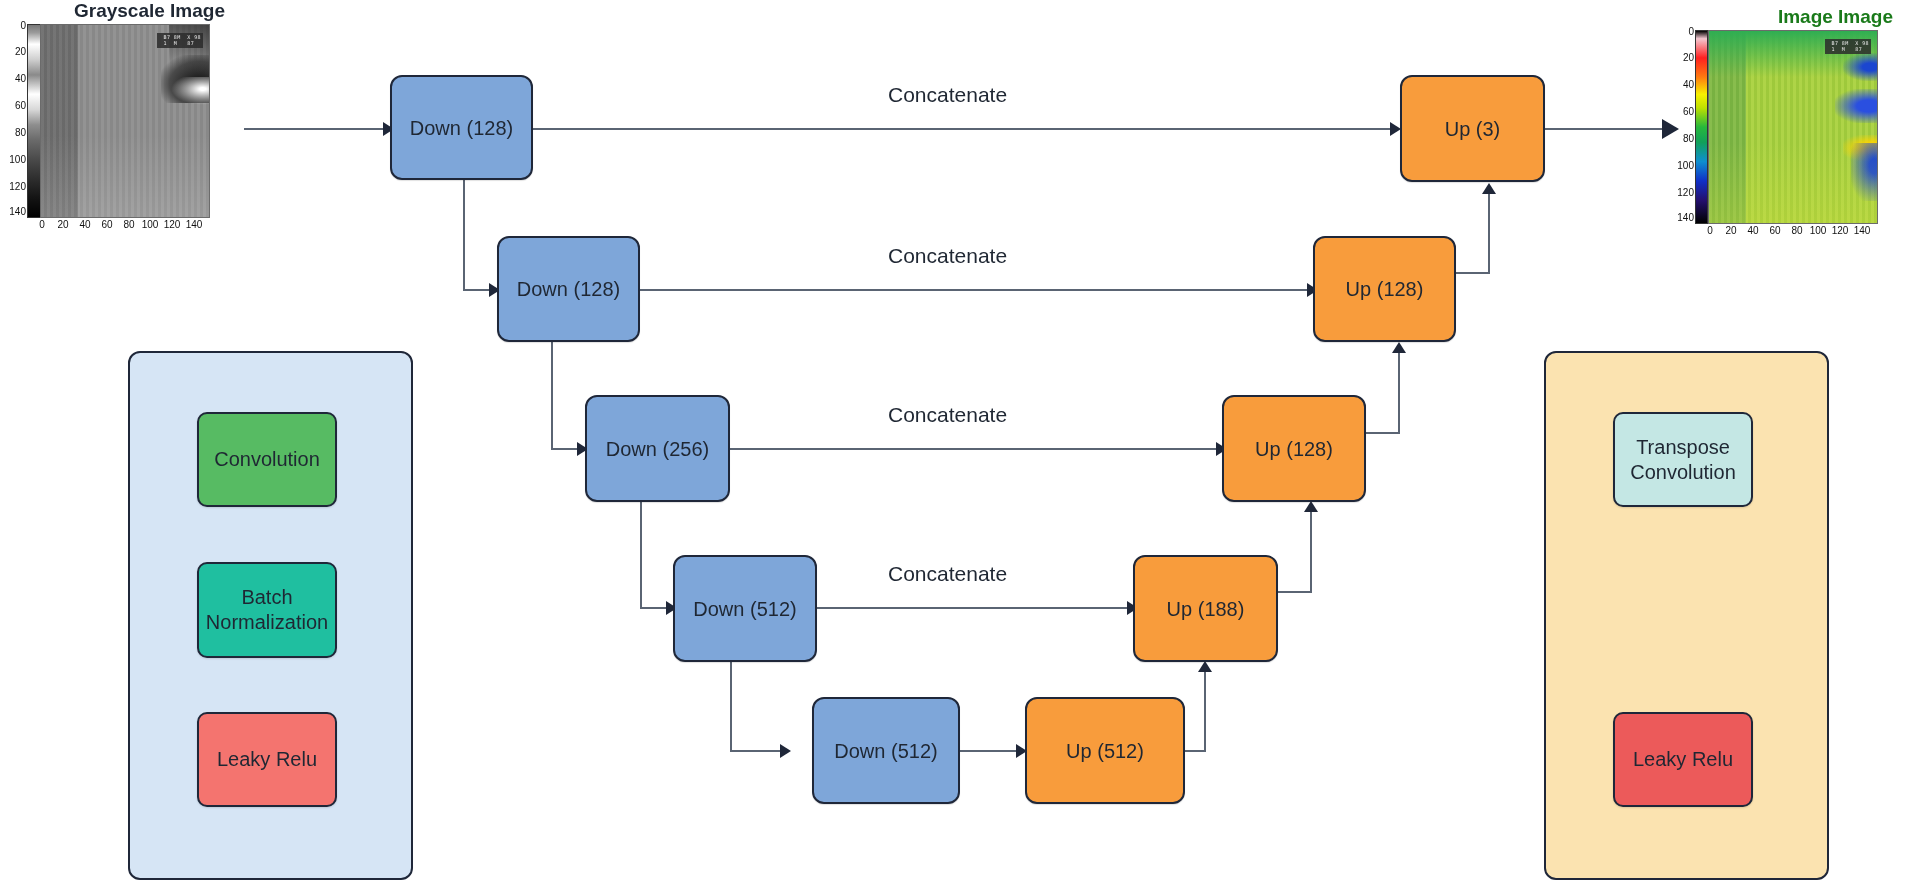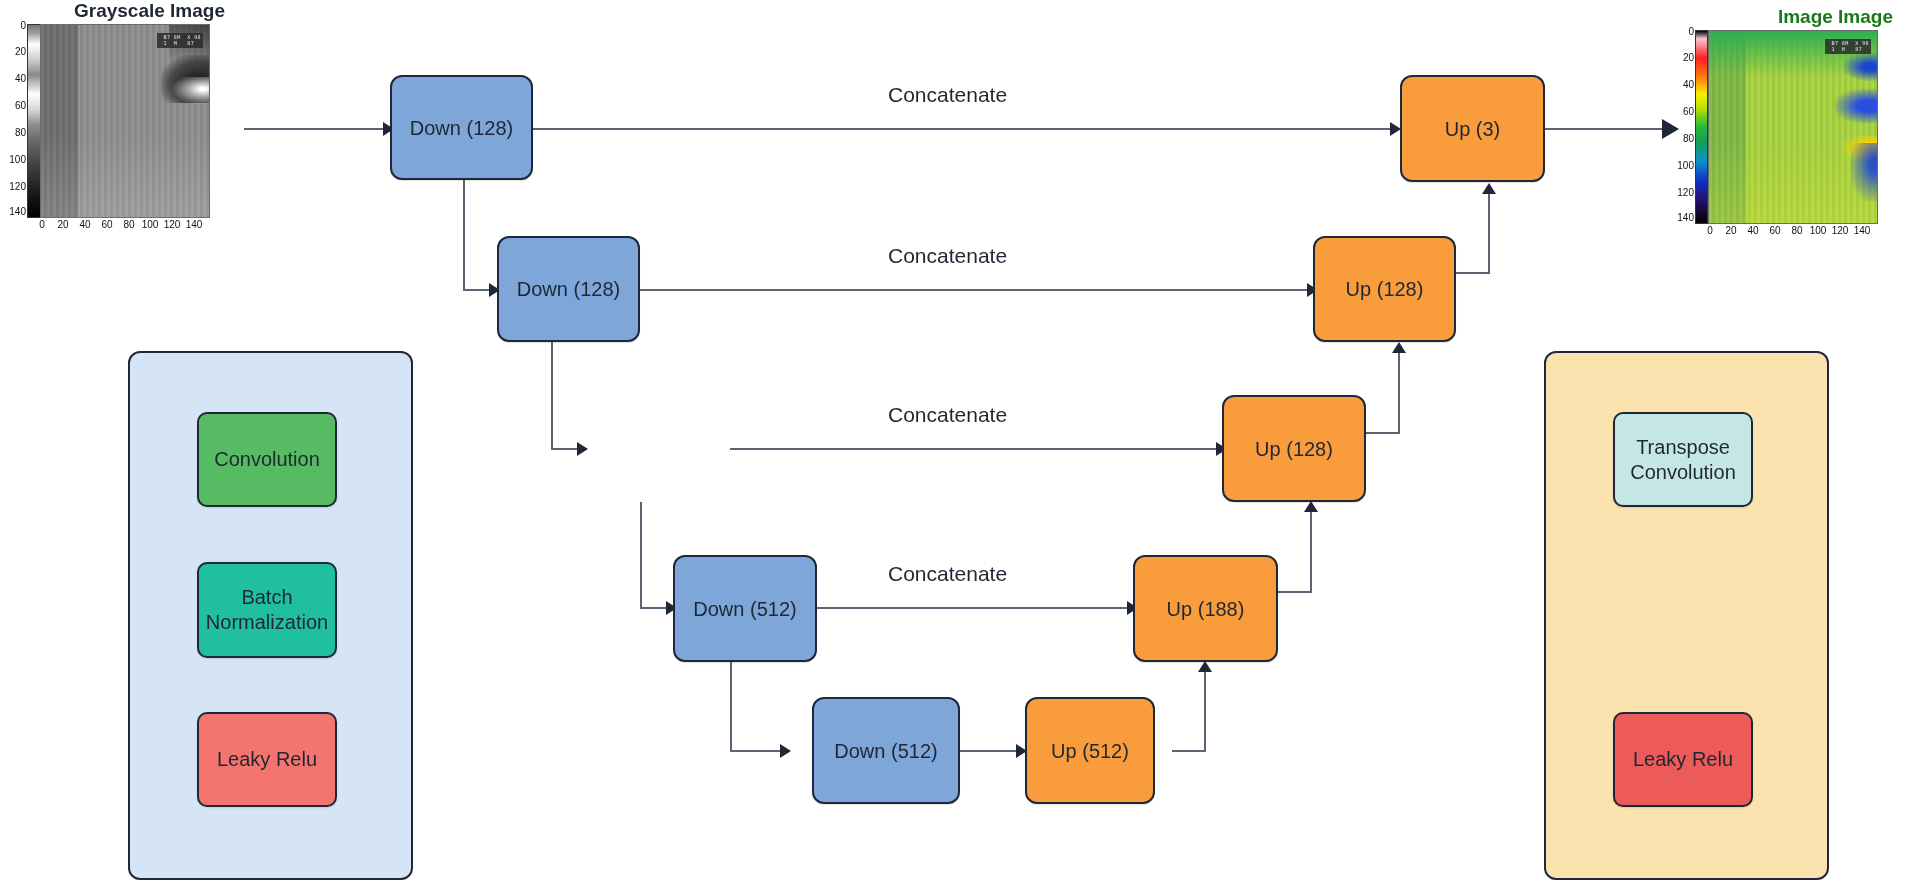--- a/index.html
+++ b/index.html
@@ -191,24 +191,25 @@
   <div class="ln lnh" style="left:1545px;top:128px;width:125px;"></div>
   <div class="arrow ar-bigr" style="left:1662px;top:119px;"></div>
 
   <div class="cat" style="left:888px;top:83px;">Concatenate</div>
   <div class="cat" style="left:888px;top:244px;">Concatenate</div>
   <div class="cat" style="left:888px;top:403px;">Concatenate</div>
   <div class="cat" style="left:888px;top:562px;">Concatenate</div>
 
   <div class="node down" style="left:390px;top:75px;width:143px;height:105px;">Down (128)</div>
   <div class="node down" style="left:497px;top:236px;width:143px;height:106px;">Down (128)</div>
+  <div class="node down" style="left:585px;top:395px;width:145px;height:107px;">Down (256)</div>
   <div class="node down" style="left:673px;top:555px;width:144px;height:107px;">Down (512)</div>
   <div class="node down" style="left:812px;top:697px;width:148px;height:107px;">Down (512)</div>
 
-  <div class="node up" style="left:1025px;top:697px;width:130px;height:107px;">Up (512)</div>
+  <div class="node up" style="left:1025px;top:697px;width:160px;height:107px;">Up (512)</div>
   <div class="node up" style="left:1133px;top:555px;width:145px;height:107px;">Up (188)</div>
   <div class="node up" style="left:1222px;top:395px;width:144px;height:107px;">Up (128)</div>
   <div class="node up" style="left:1313px;top:236px;width:143px;height:106px;">Up (128)</div>
   <div class="node up" style="left:1400px;top:75px;width:145px;height:107px;">Up (3)</div>
 
   <div class="panel downp" style="left:128px;top:351px;width:285px;height:529px;"></div>
   <div class="chip" style="left:197px;top:412px;width:140px;height:95px;background:#57BB63;">Convolution</div>
   <div class="chip" style="left:197px;top:562px;width:140px;height:96px;background:#1FBFA0;">Batch
 Normalization</div>
   <div class="chip" style="left:197px;top:712px;width:140px;height:95px;background:#F4746F;">Leaky Relu</div>

